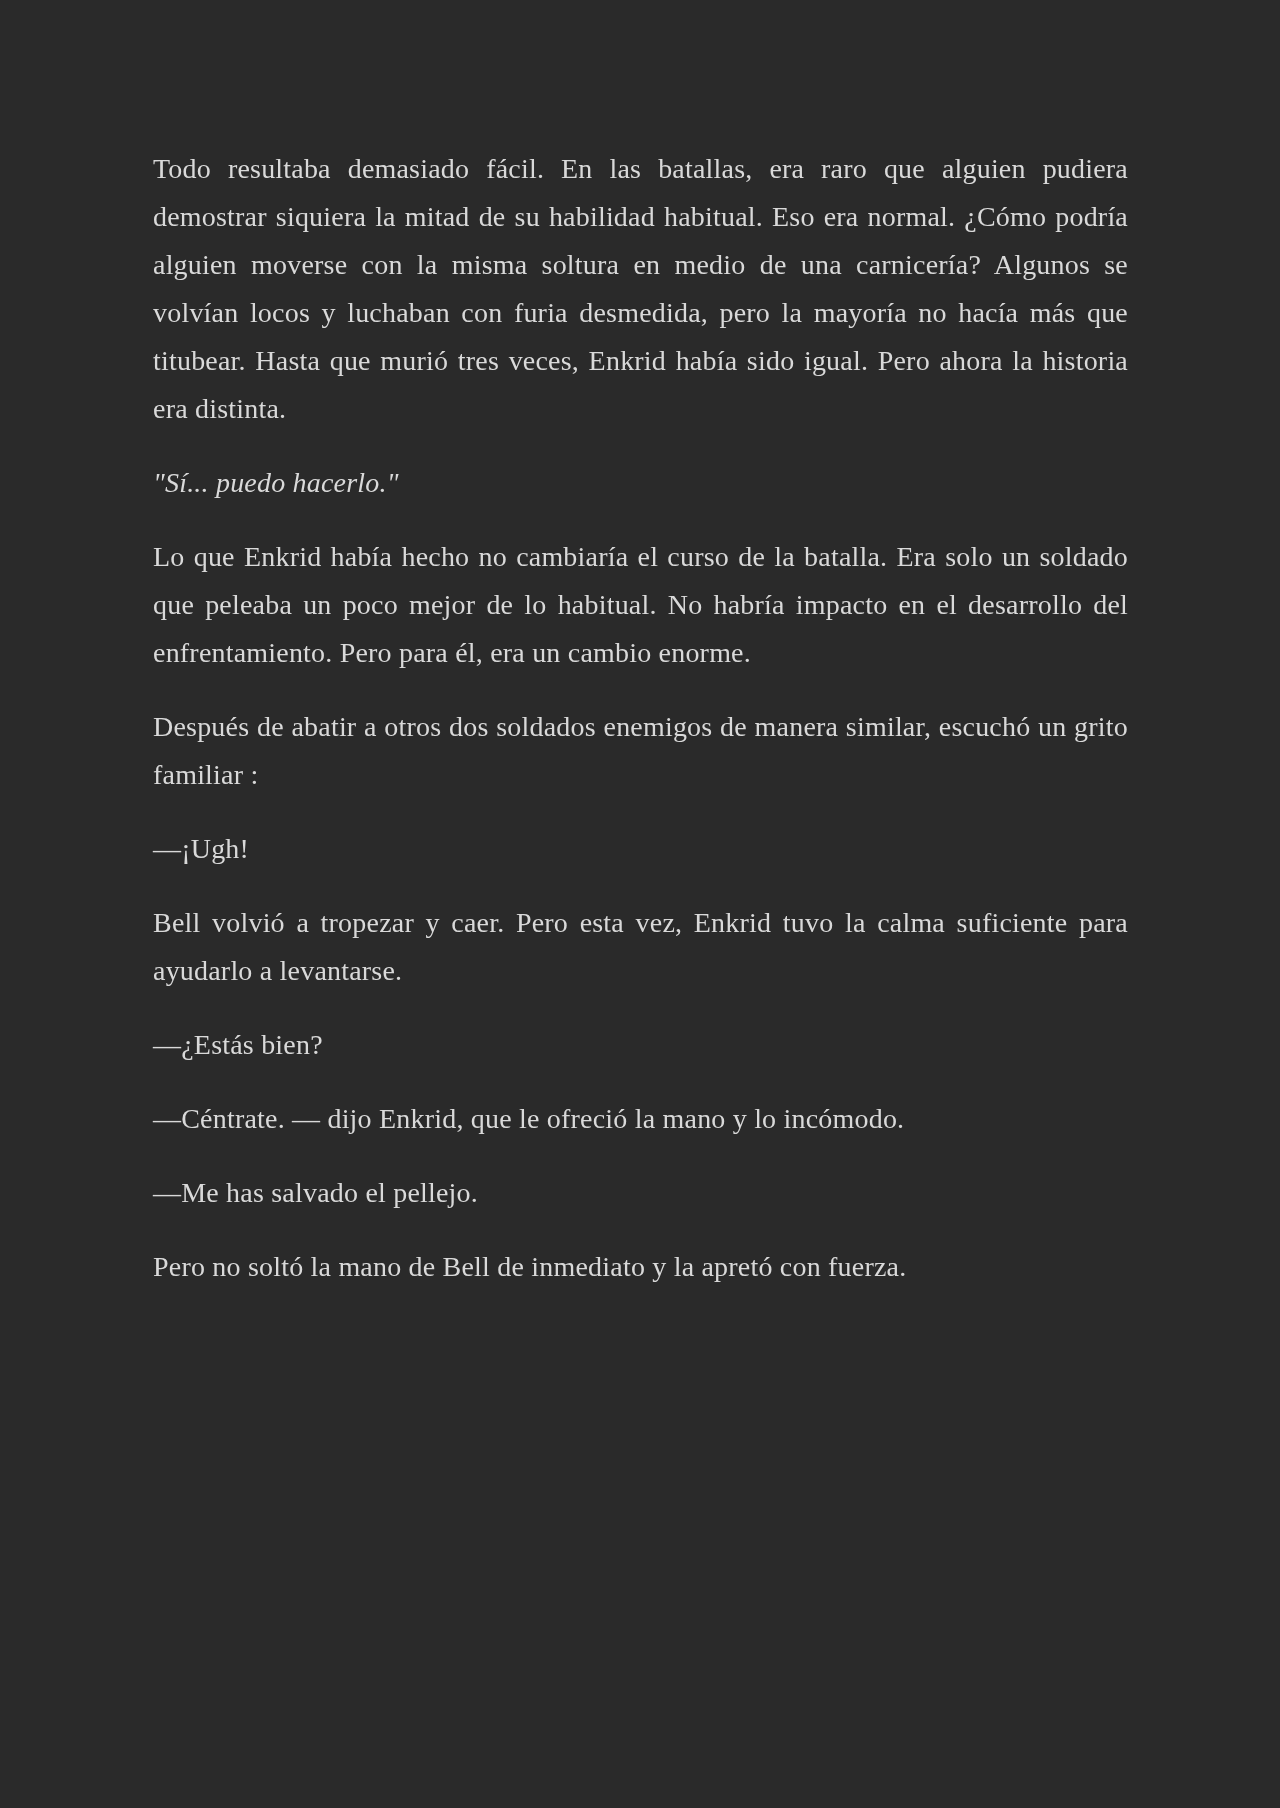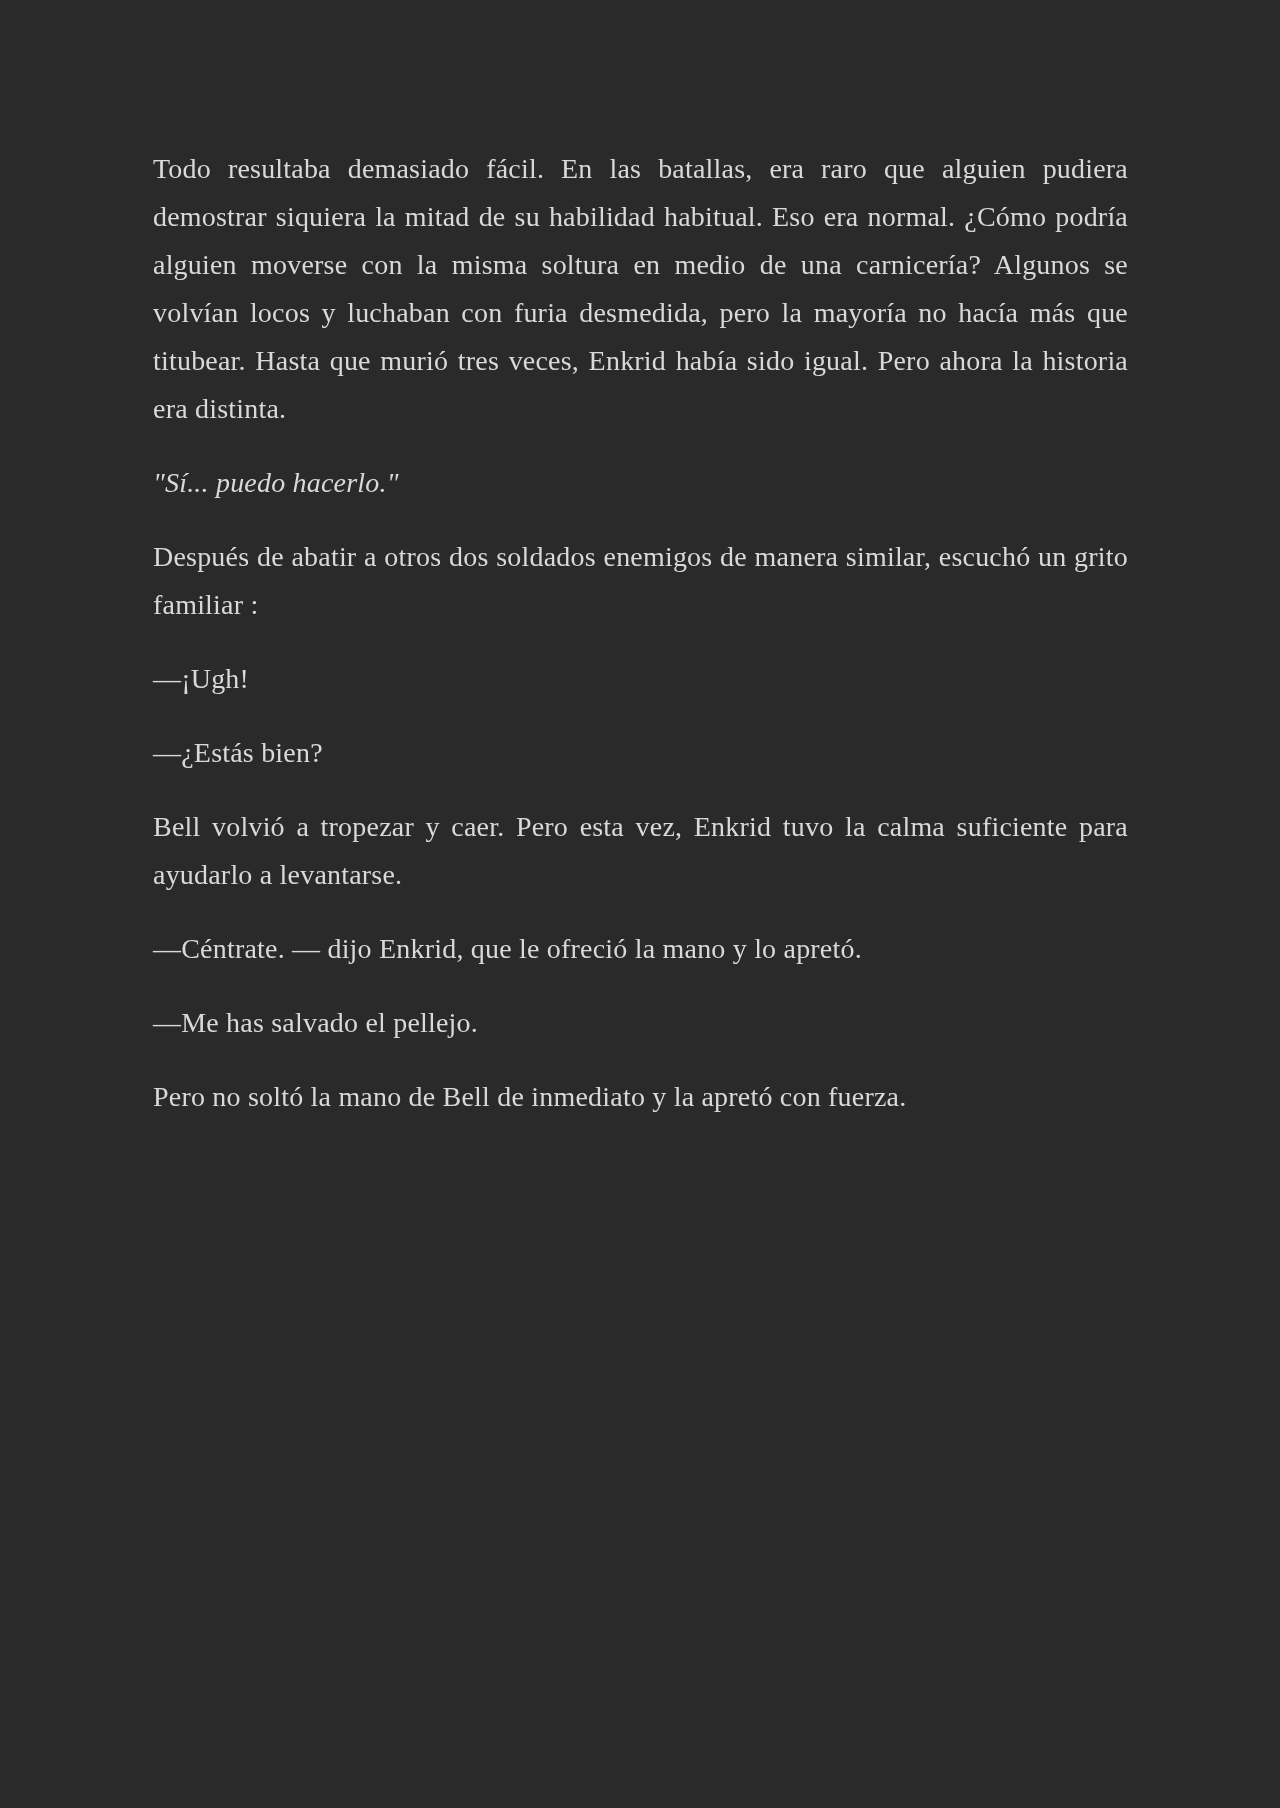--- a/index.html
+++ b/index.html
@@ -35,21 +35,22 @@
     font-style: italic;
   }
 </style>
 </head>
 <body style="background: rgb(42, 42, 42);">
 
 <main class="reader-page">
   <div class="text-column" style="color: rgb(217, 217, 217);">
       <p class="para">Todo resultaba demasiado fácil. En las batallas, era raro que alguien pudiera demostrar siquiera la mitad de su habilidad habitual. Eso era normal. ¿Cómo podría alguien moverse con la misma soltura en medio de una carnicería? Algunos se volvían locos y luchaban con furia desmedida, pero la mayoría no hacía más que titubear. Hasta que murió tres veces, Enkrid había sido igual. Pero ahora la historia era distinta.</p>
       <p class="para italic">"Sí... puedo hacerlo."</p>
+      <p class="para">Lo que Enkrid había hecho no cambiaría el curso de la batalla. Era solo un soldado que peleaba un poco mejor de lo habitual. No habría impacto en el desarrollo del enfrentamiento. Pero para él, era un cambio enorme.</p>
       <p class="para">Después de abatir a otros dos soldados enemigos de manera similar, escuchó un grito familiar :</p>
       <p class="para">—¡Ugh!</p>
+      <p class="para">Bell volvió a tropezar y caer. Pero esta vez, Enkrid tuvo la calma suficiente para ayudarlo a levantarse.</p>
       <p class="para">—¿Estás bien?</p>
-      <p class="para">Bell volvió a tropezar y caer. Pero esta vez, Enkrid tuvo la calma suficiente para ayudarlo a levantarse.</p>
-      <p class="para">—Céntrate. — dijo Enkrid, que le ofreció la mano y lo apretó.</p>
+      <p class="para">—Céntrate. — dijo Enkrid, que le ofreció la mano y lo incómodo.</p>
       <p class="para">—Me has salvado el pellejo.</p>
       <p class="para">Pero no soltó la mano de Bell de inmediato y la apretó con fuerza.</p>
     </div>
 </main>
 
 </body></html>

